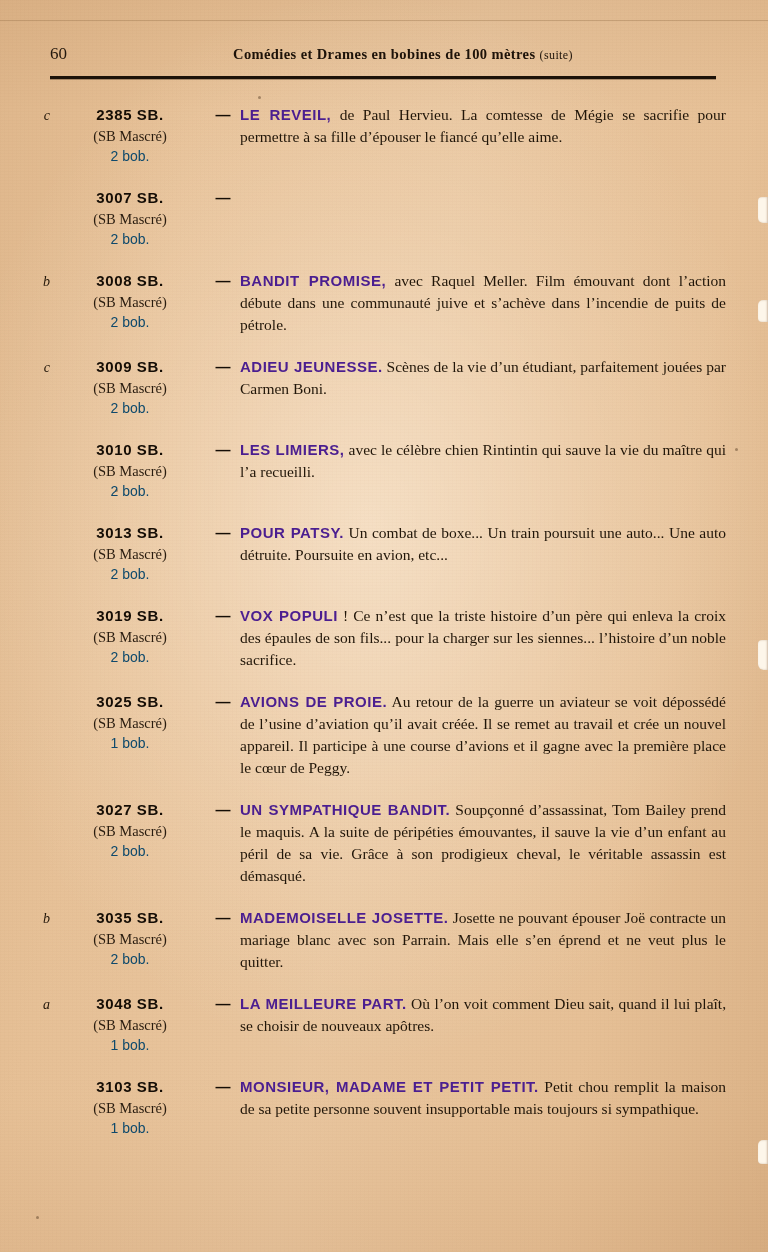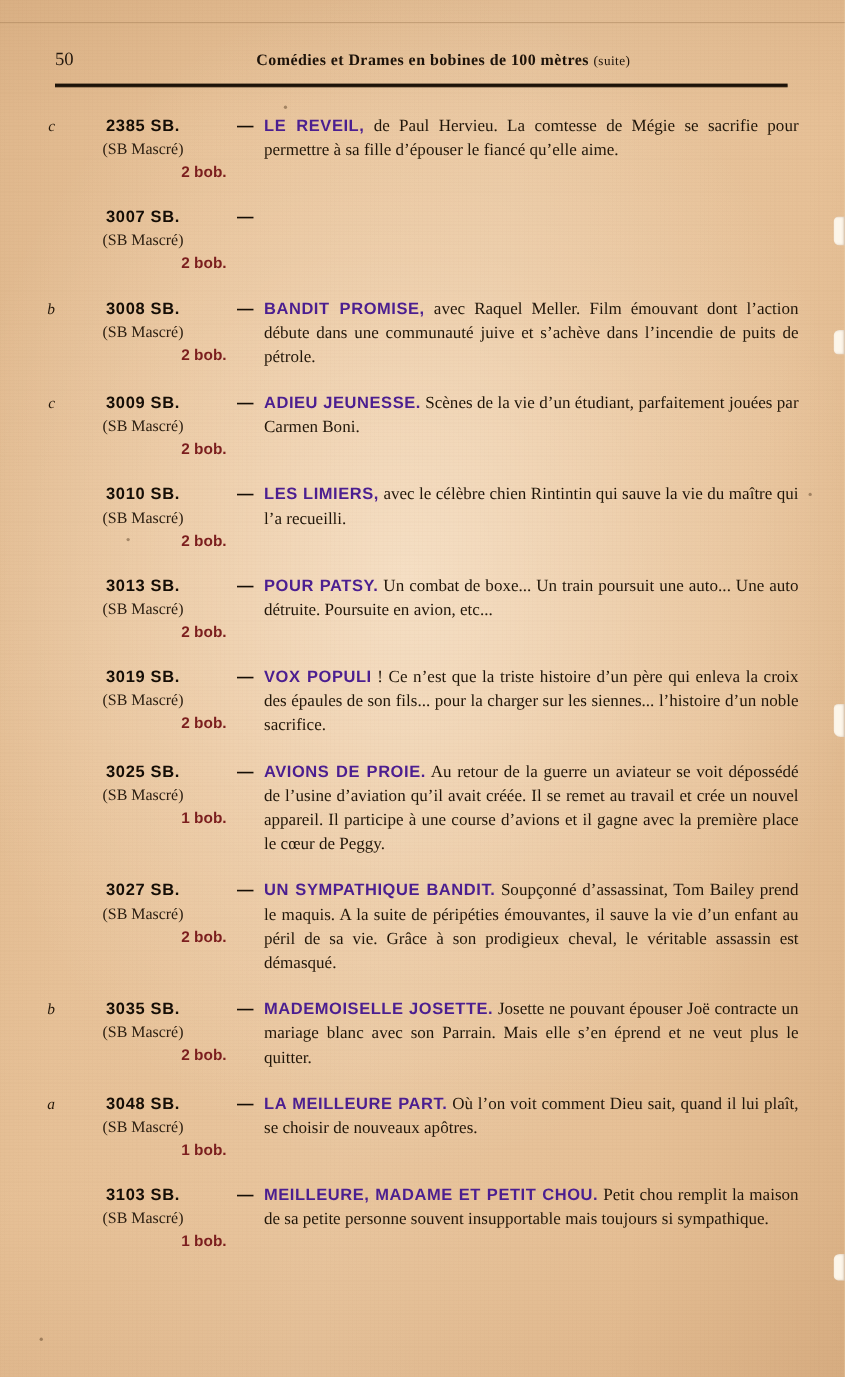--- a/index.html
+++ b/index.html
@@ -152,25 +152,24 @@
   }
   .ref-maker {
     font-family: "Liberation Serif", serif;
     font-size: 14.5px;
     line-height: 20px;
     color: #2a1c0e;
     white-space: nowrap;
   }
   .ref-bob {
     font-family: "Liberation Sans", sans-serif;
-    font-weight: bold;
+    font-weight: normal;
     font-size: 14px;
     line-height: 21px;
-    color: #7f1d1d;
-    text-align: right;
+    color: #0c4a6e;
   }
 
   
   .dash {
     width: 34px;
     flex: 0 0 34px;
     font-family: "Liberation Sans", sans-serif;
     font-size: 15px;
     font-weight: bold;
     line-height: 22px;
@@ -219,21 +218,21 @@
 <div class="notch n4"></div>
 
 <div class="speck" style="left:735px; top:448px; width:3px; height:3px;"></div>
 <div class="speck" style="left:258px; top:96px; width:3px; height:3px;"></div>
 <div class="speck" style="left:115px; top:489px; width:3px; height:3px;"></div>
 <div class="speck" style="left:36px; top:1216px; width:3px; height:3px;"></div>
 
 <div class="page">
 
   <div class="header">
-    <div class="folio">50</div>
+    <div class="folio">60</div>
     <div class="running-title">
       <span>Comédies et Drames en bobines de 100 mètres</span>
       <span class="suite">(suite)</span>
     </div>
   </div>
 
   <div class="rule"></div>
 
   <div class="entries" id="entries">
       <div class="entry">
@@ -346,17 +345,17 @@
         <div class="desc"><span class="title">LA MEILLEURE PART.</span><span class="body"> Où l’on voit comment Dieu sait, quand il lui plaît, se choisir de nouveaux apôtres.</span></div>
       </div>
       <div class="entry">
         <div class="marker"></div>
         <div class="ref">
           <div class="ref-num">3103 SB.</div>
           <div class="ref-maker">(SB Mascré)</div>
           <div class="ref-bob">1 bob.</div>
         </div>
         <div class="dash">—</div>
-        <div class="desc"><span class="title">MEILLEURE, MADAME ET PETIT CHOU.</span><span class="body"> Petit chou remplit la maison de sa petite personne souvent insupportable mais toujours si sympathique.</span></div>
+        <div class="desc"><span class="title">MONSIEUR, MADAME ET PETIT PETIT.</span><span class="body"> Petit chou remplit la maison de sa petite personne souvent insupportable mais toujours si sympathique.</span></div>
       </div>
     </div>
 
 </div>
 
 </body></html>

